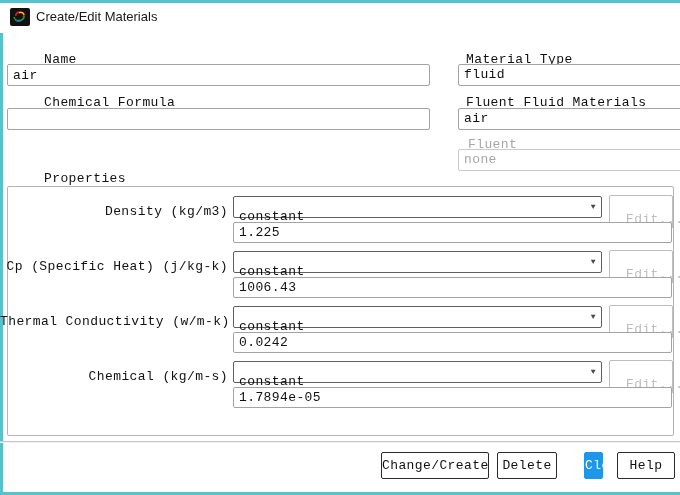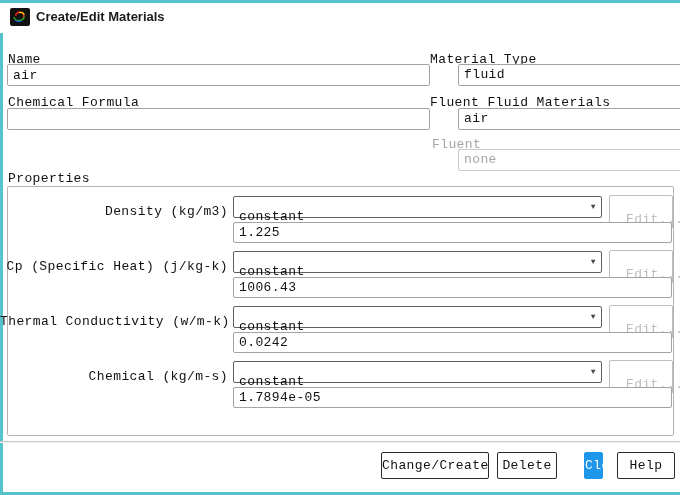--- a/index.html
+++ b/index.html
@@ -6,29 +6,29 @@
   .window{
     position:relative;width:680px;height:495px;background:#ffffff;overflow:hidden;
     font-family:"Liberation Mono","DejaVu Sans Mono",monospace;font-size:13px;
     letter-spacing:.4px;color:#111;
   }
   .edge{position:absolute;background:#56c3cc;}
   .edge.top{left:0;top:0;right:0;height:3px;}
   .edge.left{left:0;top:0;bottom:0;width:3px;}
   .edge.bottom{left:0;bottom:0;right:0;height:3px;}
 
-  .titlebar{position:absolute;left:0;top:3px;right:12px;height:30px;background:#fff;font-weight:bold;}
+  .titlebar{position:absolute;left:0;top:3px;right:12px;height:30px;background:#fff;}
   .app-icon{position:absolute;left:10px;top:5px;width:20px;height:18px;}
   .title-text{
     position:absolute;left:36px;top:6px;
     font-family:"Liberation Sans","DejaVu Sans",sans-serif;font-size:13px;
     letter-spacing:0;color:#1a1a1a;
   }
 
-  .lbl{position:absolute;white-space:nowrap;}
+  .lbl{position:absolute;white-space:nowrap;margin-left:36px;}
   .lbl.disabled{color:#a6a6a6;}
 
   .field{
     position:absolute;box-sizing:border-box;height:22px;background:#fff;
     border:1px solid #a3a3a3;border-radius:2px;padding:0 5px;
     font:inherit;letter-spacing:.4px;color:#111;line-height:20px;outline:none;margin-left:28px;
   }
   input.field{margin:0;}
   .combo{cursor:default;white-space:nowrap;overflow:hidden;}
   .combo.disabled{border-color:#c9c9c9;color:#a6a6a6;}

